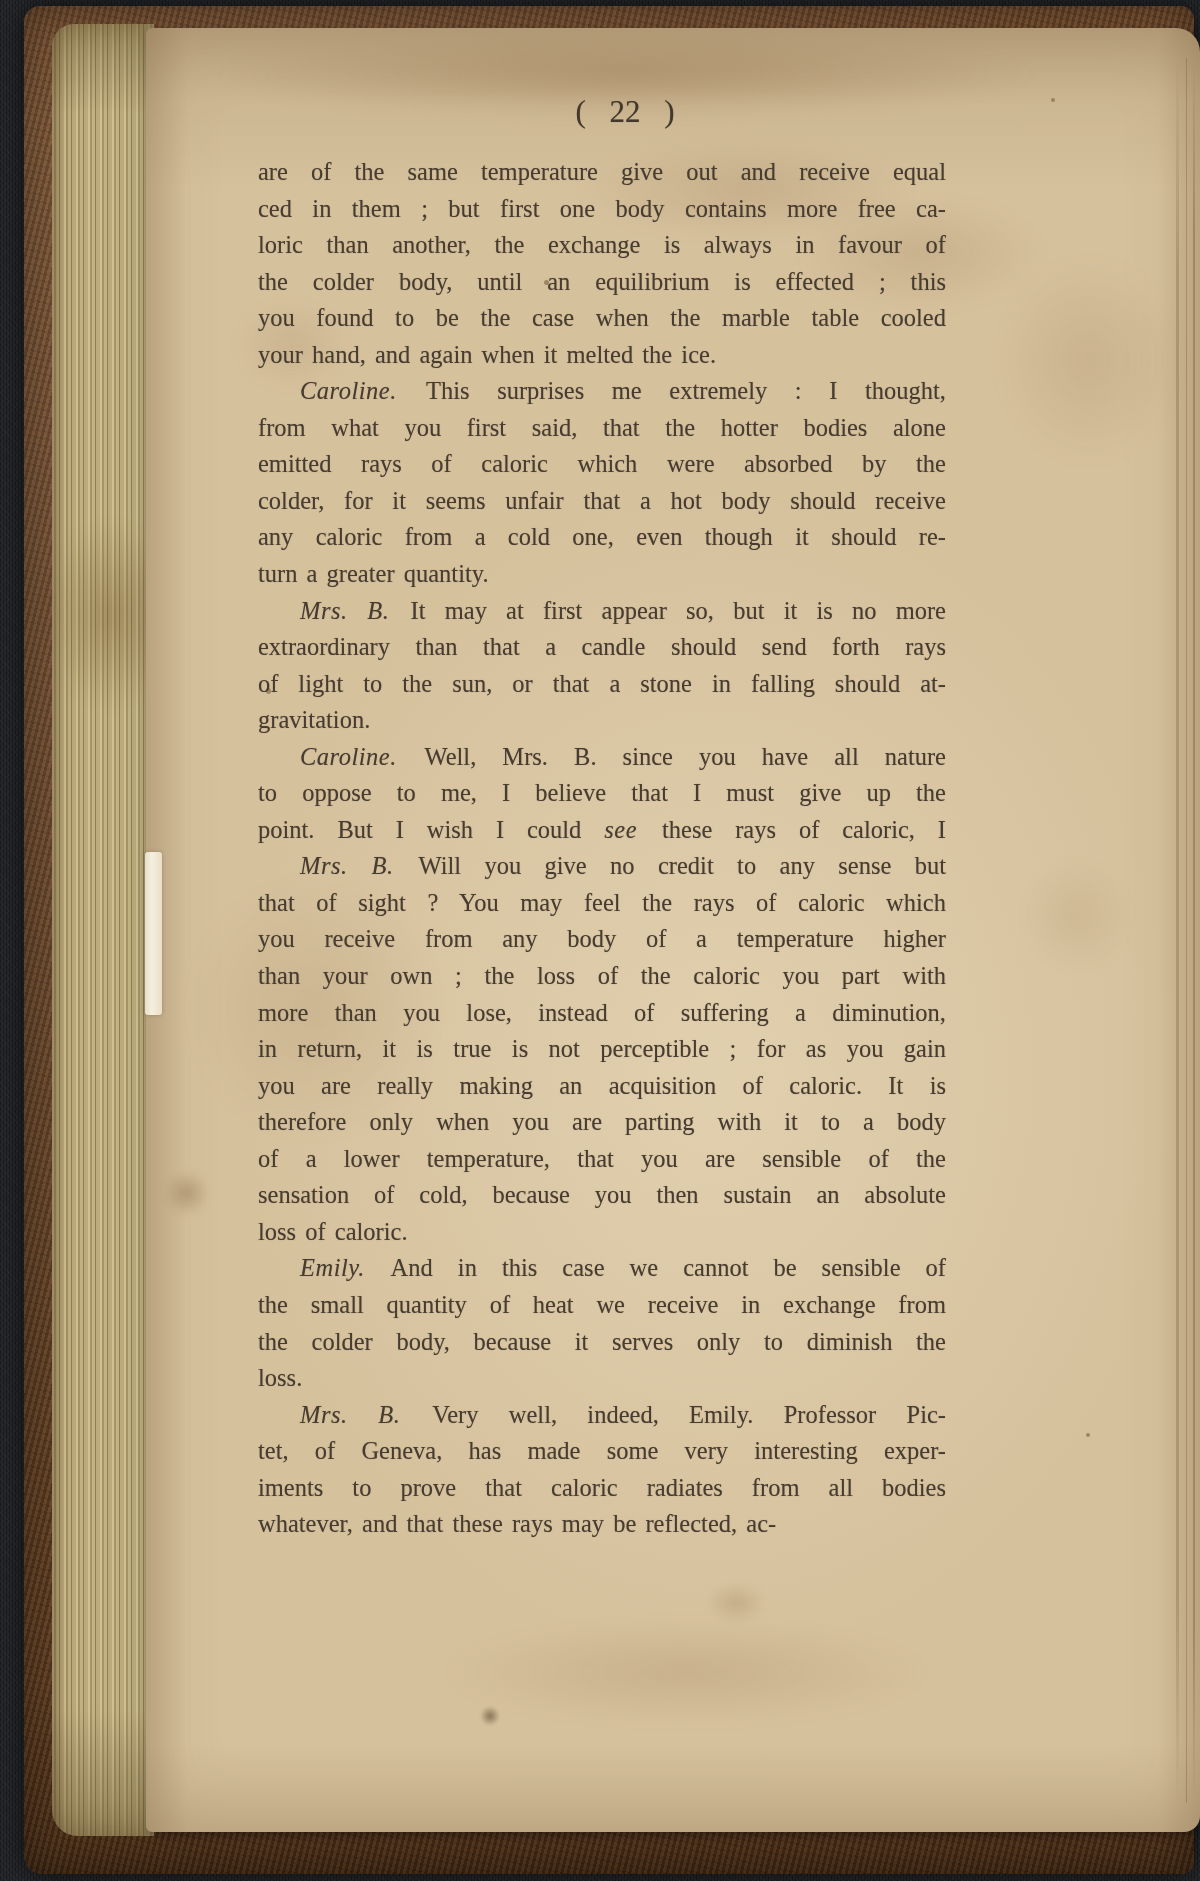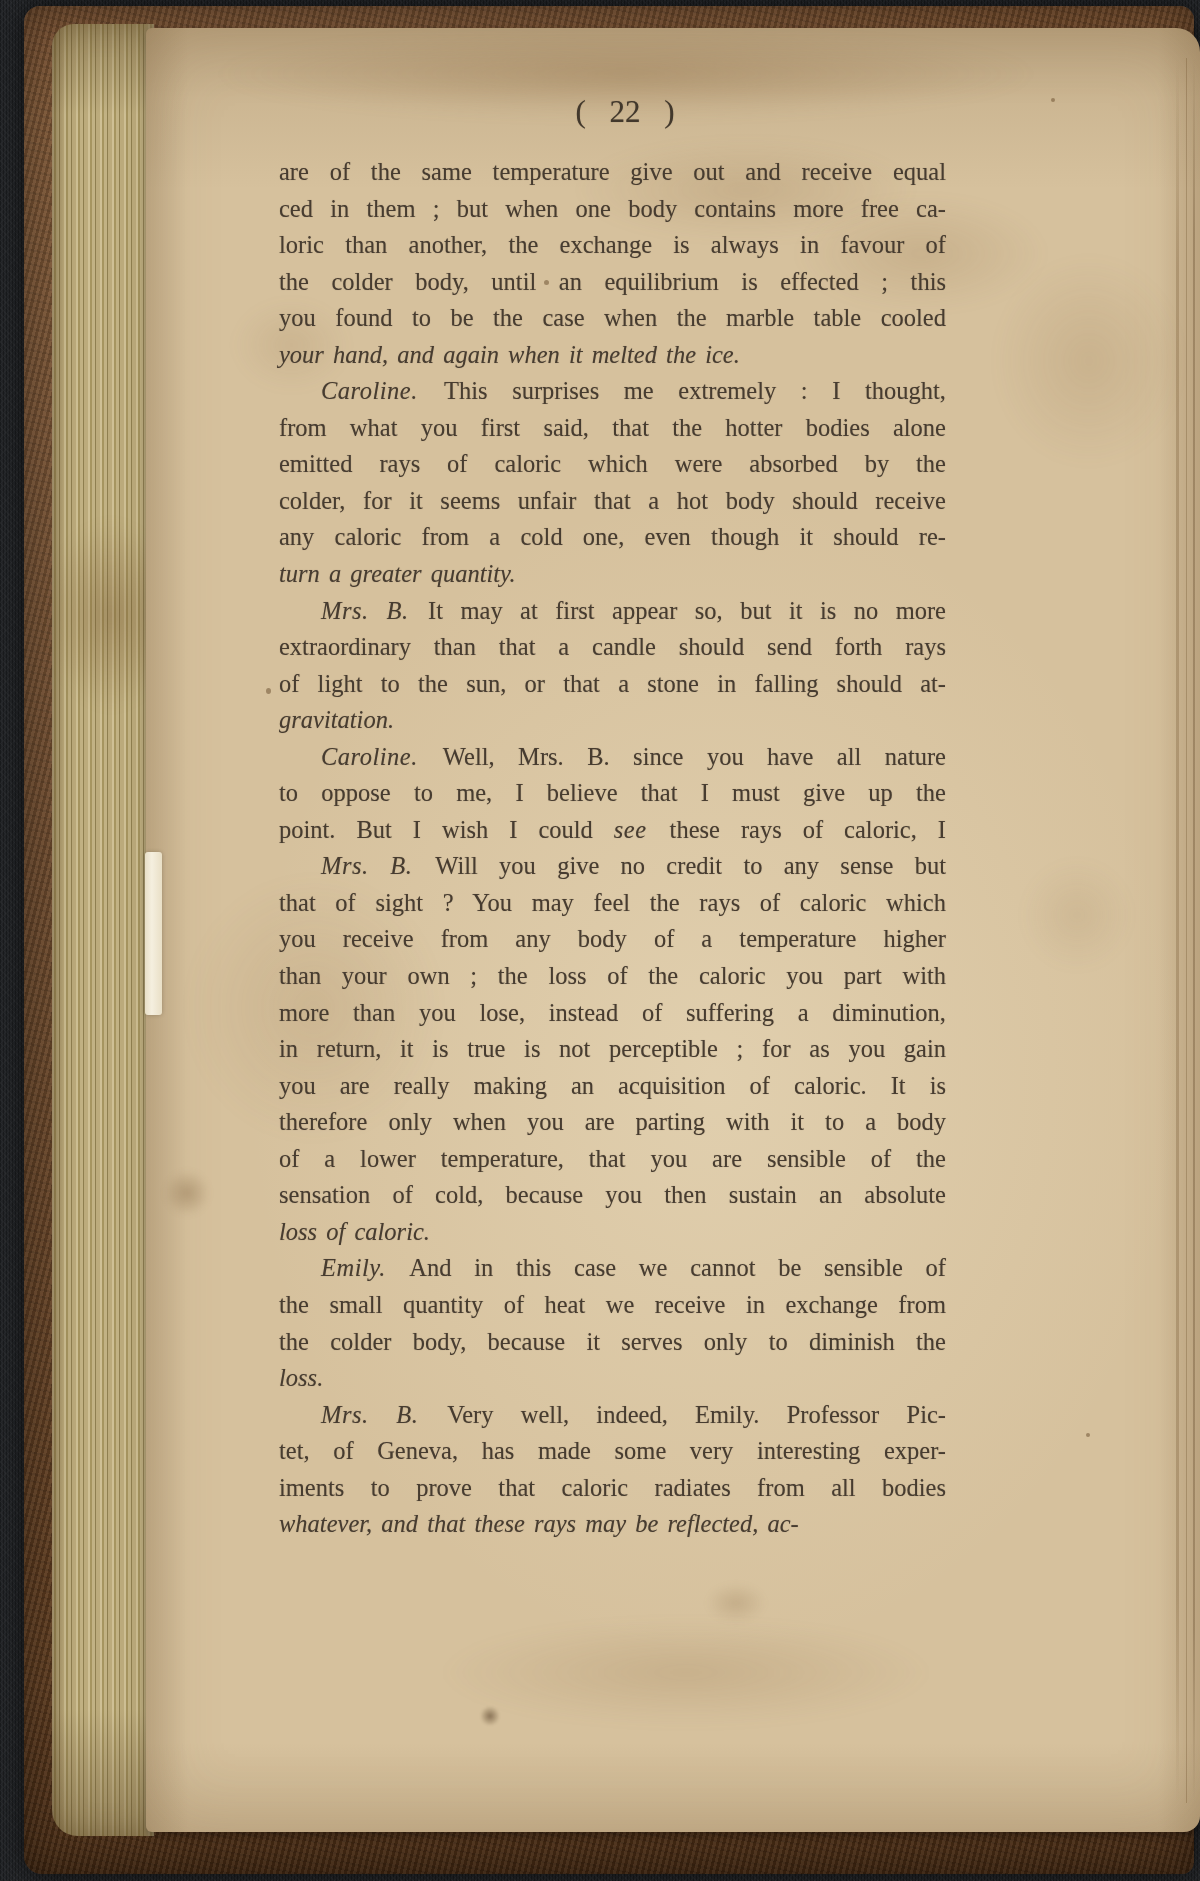--- a/index.html
+++ b/index.html
@@ -77,22 +77,22 @@
     text-align:center;text-indent:46px;
     font-size:31px;color:#42382c;word-spacing:16px;
     text-shadow:0 0 1px rgba(62,52,40,.4);
   }
   .text-block{
     position:absolute;left:258px;top:154px;width:688px;z-index:5;
     font-size:24.5px;line-height:36.55px;color:#473c30;
     text-shadow:0 0 1px rgba(62,52,40,.35);
     word-spacing:2px;
   }
-  .line{text-align:justify;text-align-last:justify;margin-left:21px;}
-  .line.last{text-align:left;text-align-last:auto;word-spacing:3px;font-style:italic;}
+  .line{text-align:justify;text-align-last:justify;}
+  .line.last{text-align:left;text-align-last:auto;word-spacing:3px;}
   .line.indent{text-indent:42px;}
   .line i{font-style:italic;letter-spacing:.5px;padding-right:2px;}
 </style>
 </head>
 <body>
 
 <div class="book-cover"></div>
 
 <div class="page-edges"></div>
 <div class="edge-stain"></div>
@@ -116,21 +116,21 @@
   <div class="speck sp4"></div>
   <div class="crease c1"></div>
   <div class="crease c2"></div>
   <div class="crease c3"></div>
 </div>
 
 <div class="page-number">( 22 )</div>
 
 <div class="text-block" id="text-block">
     <div class="line">are of the same temperature give out and receive equal</div>
-    <div class="line">ced in them ; but when one body contains more free ca-</div>
+    <div class="line">ced in them ; but first one body contains more free ca-</div>
     <div class="line">loric than another, the exchange is always in favour of</div>
     <div class="line">the colder body, until an equilibrium is effected ; this</div>
     <div class="line">you found to be the case when the marble table cooled</div>
     <div class="line last">your hand, and again when it melted the ice.</div>
     <div class="line indent"><i>Caroline.</i> This surprises me extremely : I thought,</div>
     <div class="line">from what you first said, that the hotter bodies alone</div>
     <div class="line">emitted rays of caloric which were absorbed by the</div>
     <div class="line">colder, for it seems unfair that a hot body should receive</div>
     <div class="line">any caloric from a cold one, even though it should re-</div>
     <div class="line last">turn a greater quantity.</div>

